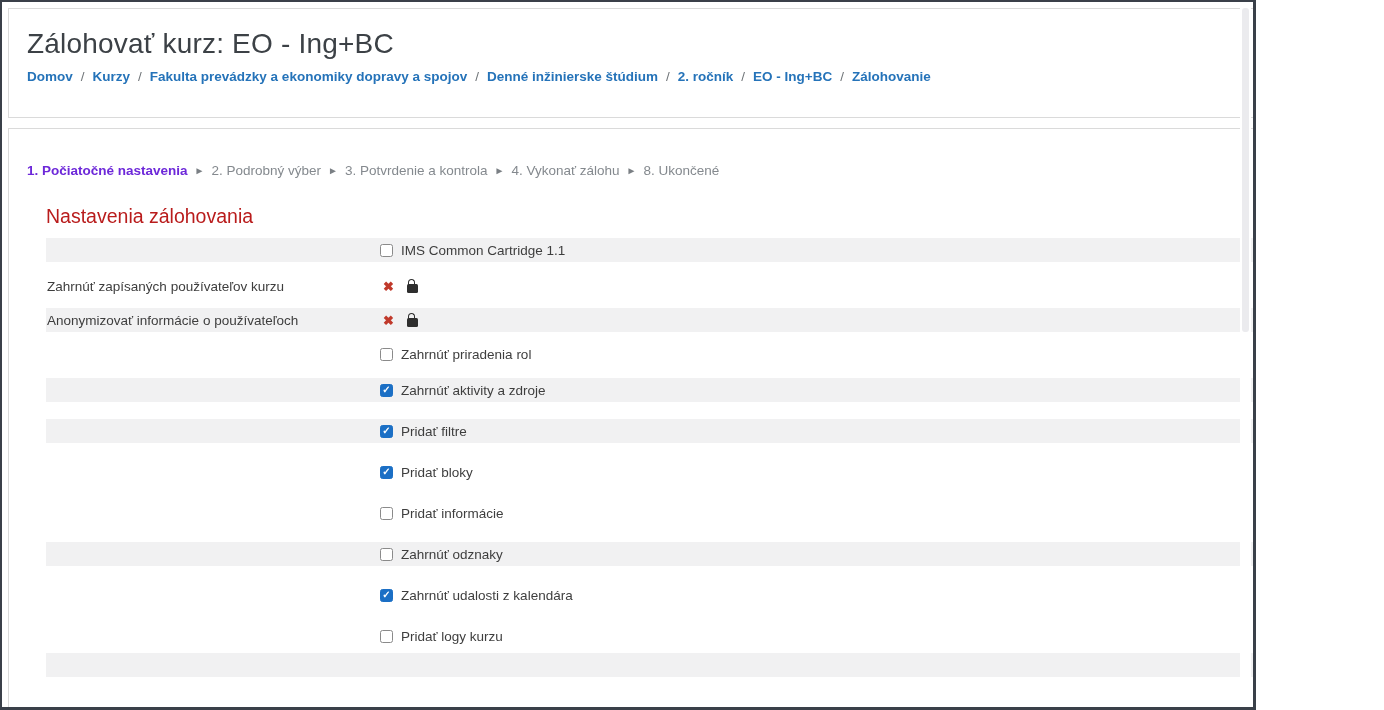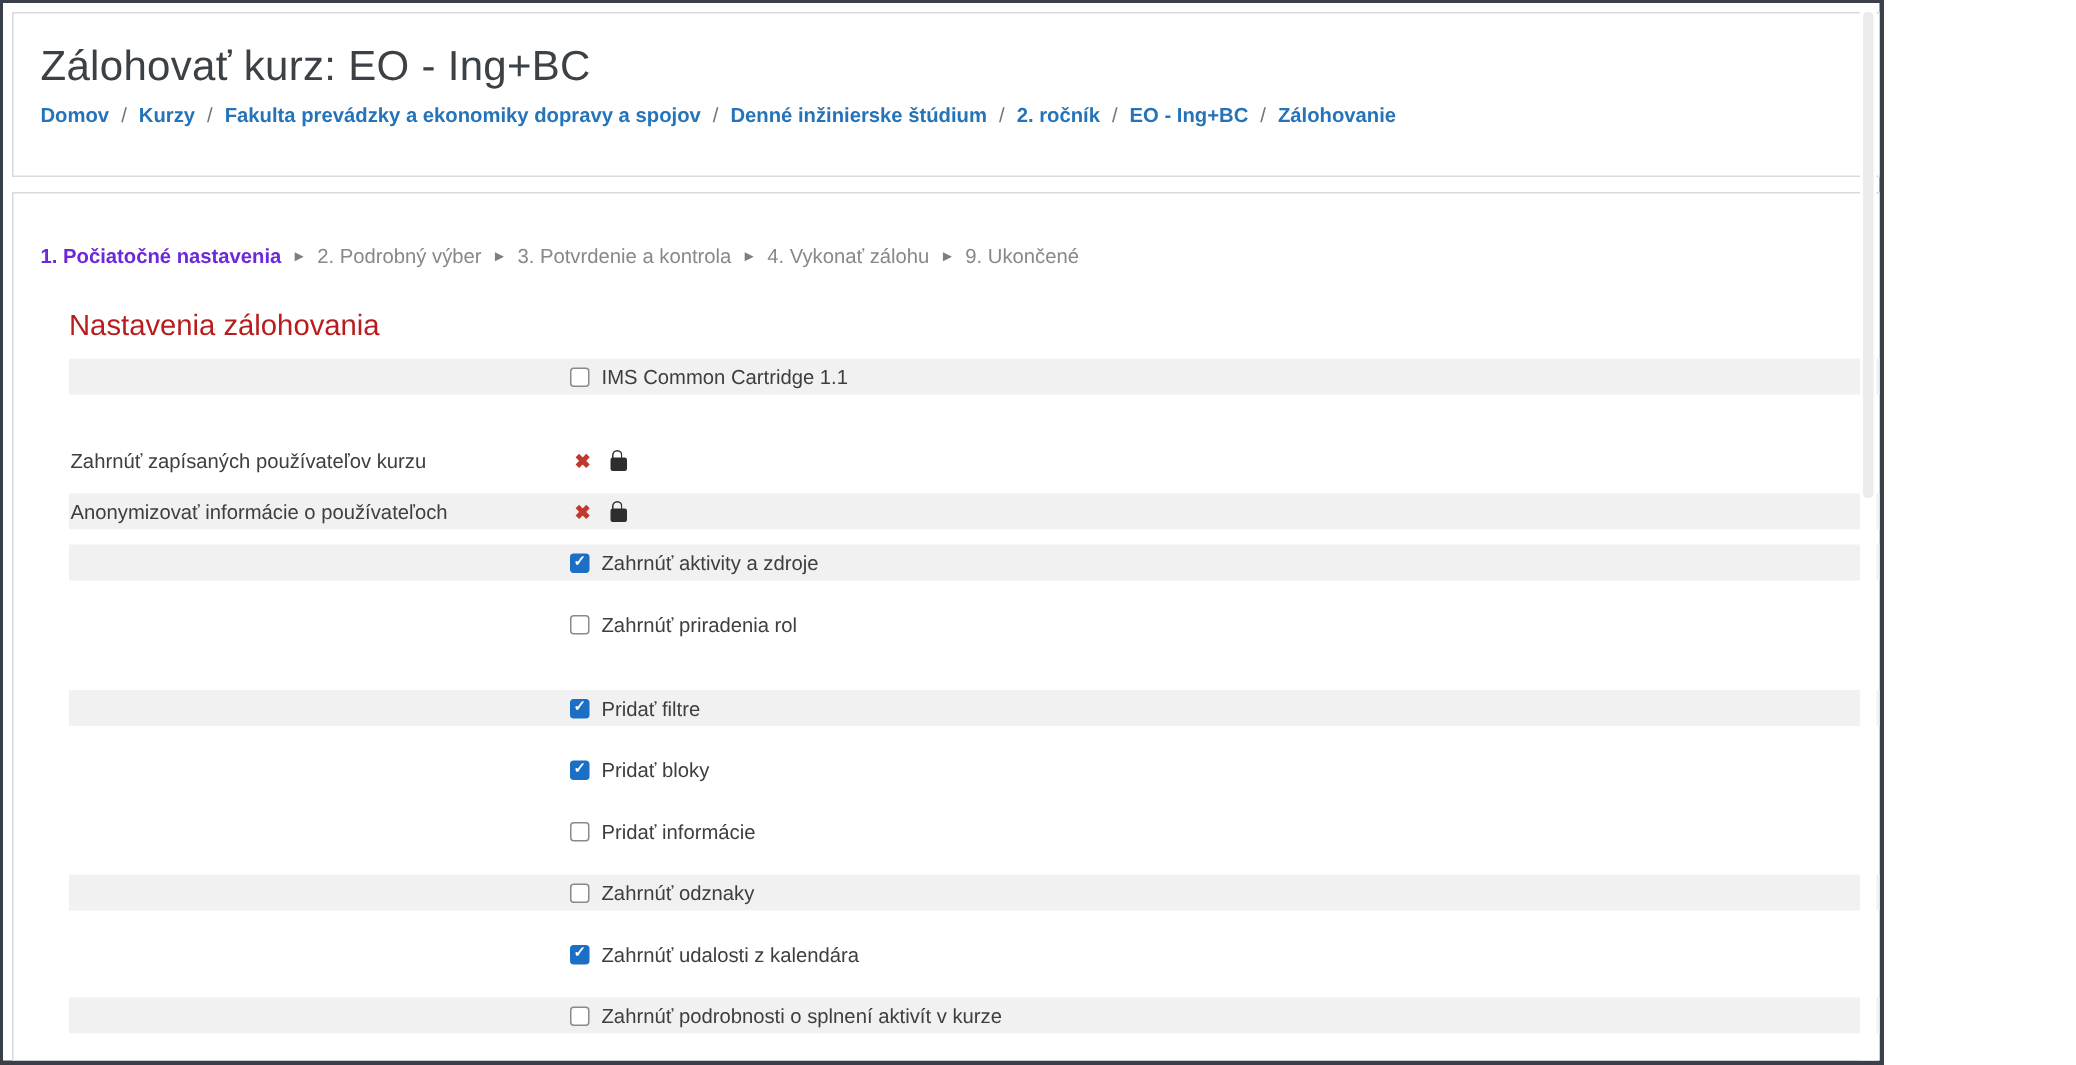--- a/index.html
+++ b/index.html
@@ -40,21 +40,21 @@
   .form-row{
     display:flex;align-items:center;
     min-height:24px;box-sizing:border-box;
   }
   .form-row.striped{background:#f1f1f2;}
   .form-row .row-label{
     width:333px;flex:0 0 333px;
     font-size:13.5px;color:#3e3e3e;padding-left:1px;
   }
   .form-row .row-control{display:flex;align-items:center;}
-  .gap16{margin-bottom:32px;} .gap10{margin-bottom:10px;}
+  .gap16{margin-bottom:12px;} .gap10{margin-bottom:10px;}
   .gap17{margin-bottom:17px;} .gap5{margin-bottom:5px;}
   
   .cb{
     width:13px;height:13px;box-sizing:border-box;flex:0 0 13px;
     border:1px solid #8a8a8a;border-radius:2.5px;background:#fff;
     display:flex;align-items:center;justify-content:center;
   }
   .cb.checked{background:#1b6fc5;border-color:#1b6fc5;}
   .cb.checked::after{content:"✓";color:#fff;font-size:10px;font-weight:bold;line-height:1;}
   .cb-label{margin-left:8px;font-size:13.5px;color:#3e3e3e;}
@@ -84,21 +84,21 @@
   <div class="card header-card">
     <h1 class="page-title">Zálohovať kurz: EO - Ing+BC</h1>
     <div class="breadcrumb">
       <a href="#">Domov</a><span class="sep">/</span><a href="#">Kurzy</a><span class="sep">/</span><a href="#">Fakulta prevádzky a ekonomiky dopravy a spojov</a><span class="sep">/</span><a href="#">Denné inžinierske štúdium</a><span class="sep">/</span><a href="#">2. ročník</a><span class="sep">/</span><a href="#">EO - Ing+BC</a><span class="sep">/</span><a href="#">Zálohovanie</a>
     </div>
   </div>
 
   <div class="card content-card">
 
     <div class="steps">
-      <span class="step active">1. Počiatočné nastavenia</span><span class="arrow">►</span><span class="step">2. Podrobný výber</span><span class="arrow">►</span><span class="step">3. Potvrdenie a kontrola</span><span class="arrow">►</span><span class="step">4. Vykonať zálohu</span><span class="arrow">►</span><span class="step">9. Ukončené</span>
+      <span class="step active">1. Počiatočné nastavenia</span><span class="arrow">►</span><span class="step">2. Podrobný výber</span><span class="arrow">►</span><span class="step">3. Potvrdenie a kontrola</span><span class="arrow">►</span><span class="step">4. Vykonať zálohu</span><span class="arrow">►</span><span class="step">8. Ukončené</span>
     </div>
 
     <h2 class="section-heading">Nastavenia zálohovania</h2>
 
     <div class="rows">
 
       <div class="form-row striped gap16">
         <div class="row-label"></div>
         <div class="row-control">
           <span class="cb"></span>
@@ -115,36 +115,36 @@
       </div>
 
       <div class="form-row striped gap10">
         <div class="row-label">Anonymizovať informácie o používateľoch</div>
         <div class="row-control">
           <span class="cross">✖</span>
           <span class="lock"></span>
         </div>
       </div>
 
+      <div class="form-row gap16">
+        <div class="row-label"></div>
+        <div class="row-control">
+          <span class="cb"></span>
+          <label class="cb-label">Zahrnúť priradenia rol</label>
+        </div>
+      </div>
+
       <div class="form-row striped gap17">
         <div class="row-label"></div>
         <div class="row-control">
           <span class="cb checked"></span>
           <label class="cb-label">Zahrnúť aktivity a zdroje</label>
         </div>
       </div>
 
-      <div class="form-row gap16">
-        <div class="row-label"></div>
-        <div class="row-control">
-          <span class="cb"></span>
-          <label class="cb-label">Zahrnúť priradenia rol</label>
-        </div>
-      </div>
-
       <div class="form-row striped gap17">
         <div class="row-label"></div>
         <div class="row-control">
           <span class="cb checked"></span>
           <label class="cb-label">Pridať filtre</label>
         </div>
       </div>
 
       <div class="form-row gap17">
         <div class="row-label"></div>
@@ -171,27 +171,20 @@
       </div>
 
       <div class="form-row gap17">
         <div class="row-label"></div>
         <div class="row-control">
           <span class="cb checked"></span>
           <label class="cb-label">Zahrnúť udalosti z kalendára</label>
         </div>
       </div>
 
-      <div class="form-row striped gap17">
-        <div class="row-label"></div>
-        <div class="row-control">
-          <span class="cb"></span>
-          <label class="cb-label">Zahrnúť podrobnosti o splnení aktivít v kurze</label>
-        </div>
-      </div>
 
       <div class="form-row gap5">
         <div class="row-label"></div>
         <div class="row-control">
           <span class="cb"></span>
           <label class="cb-label">Pridať logy kurzu</label>
         </div>
       </div>
 
       <div class="form-row striped"></div>

